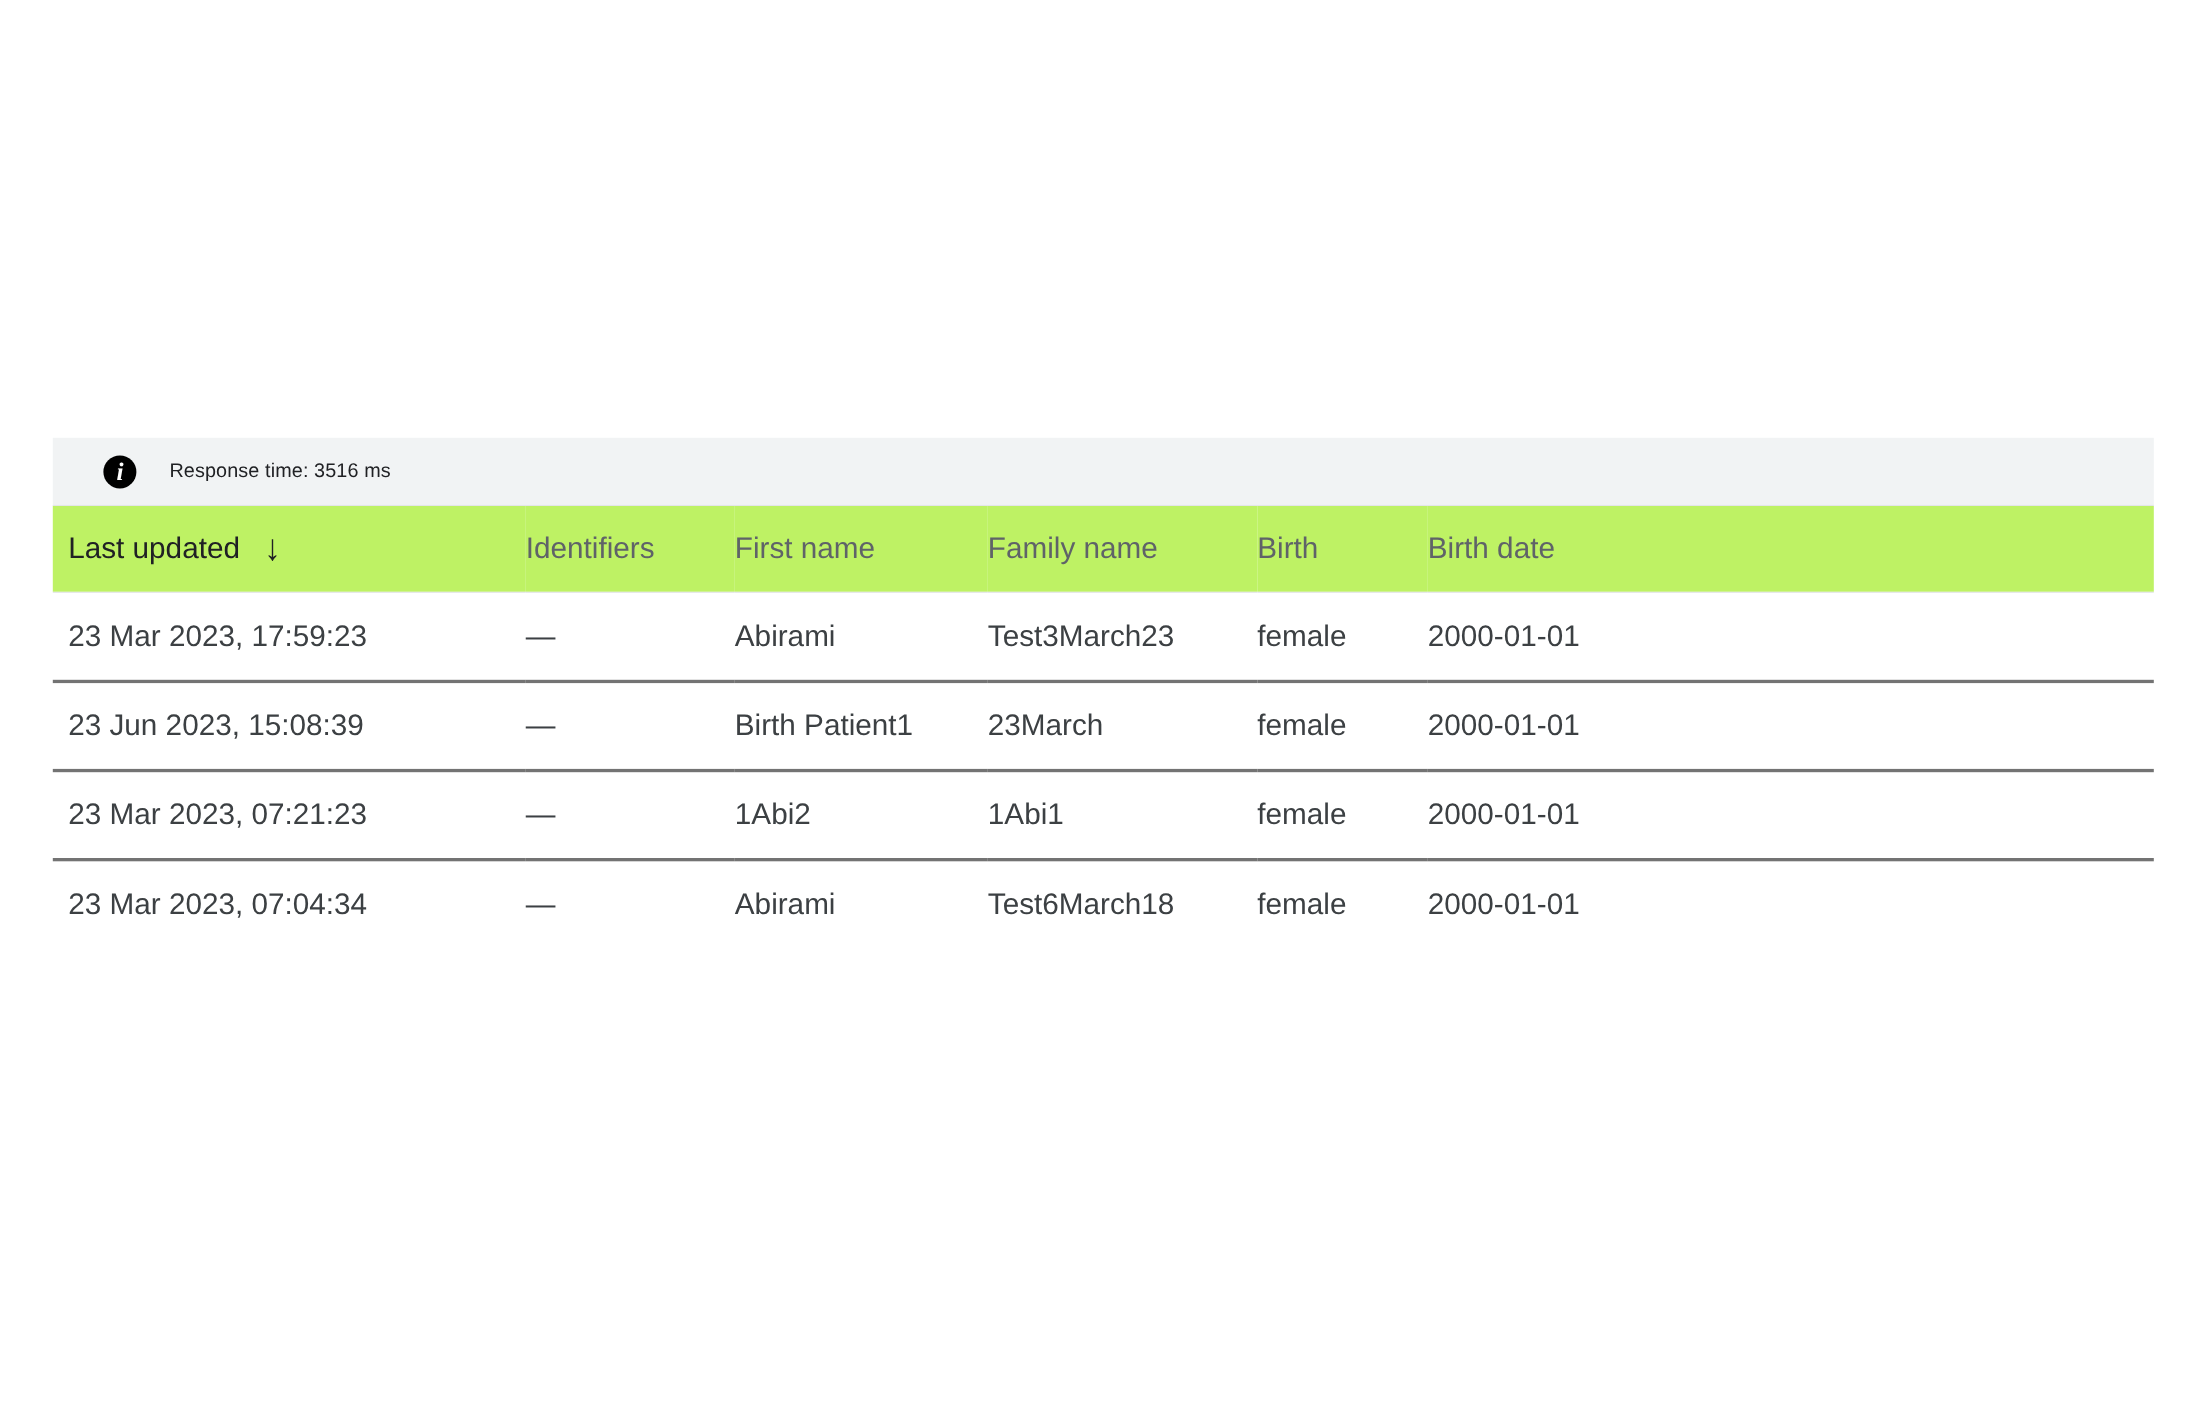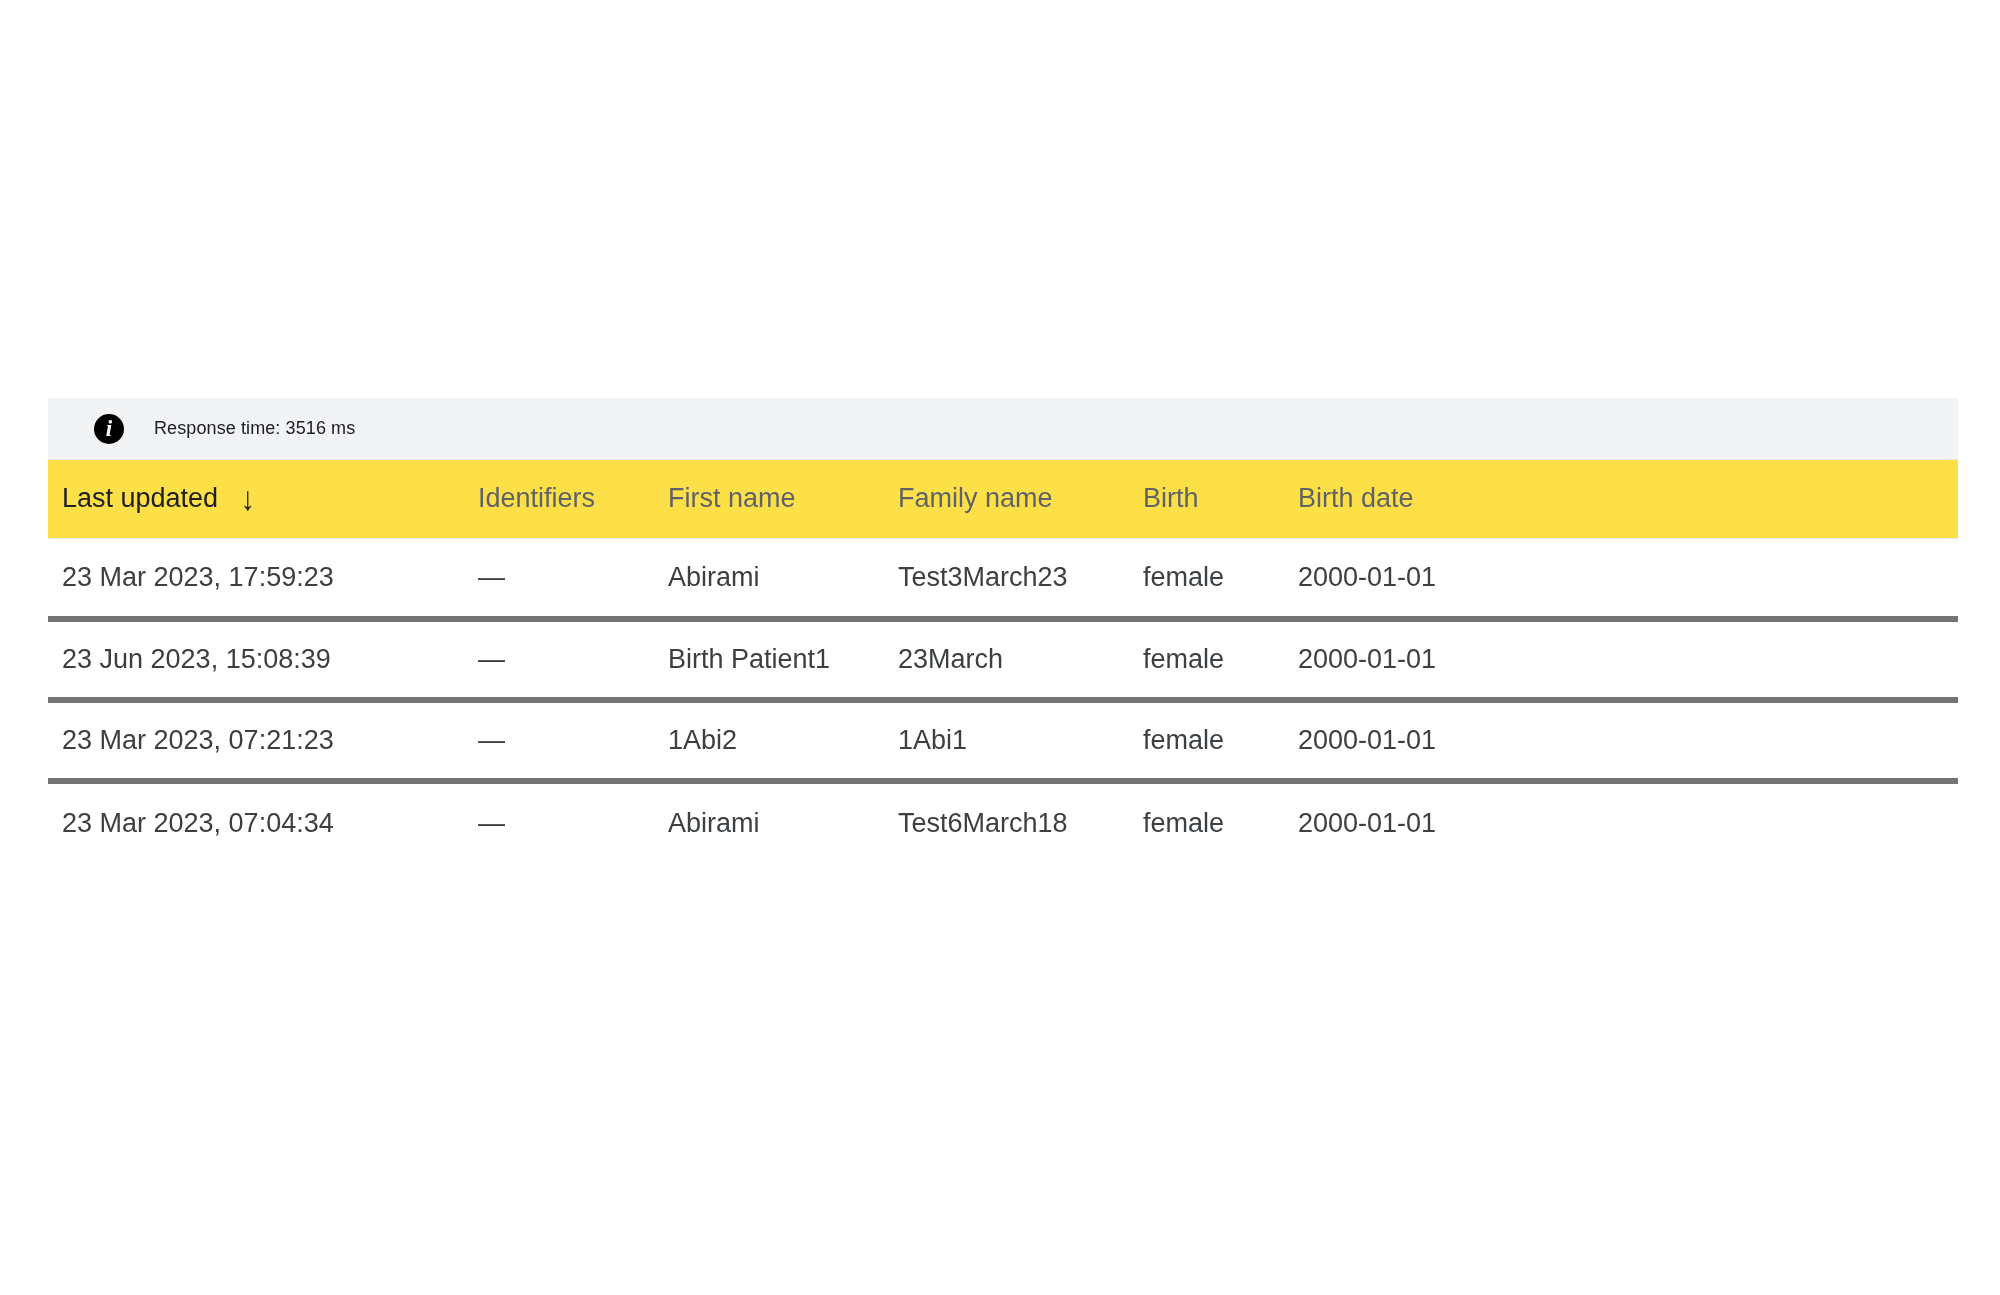--- a/index.html
+++ b/index.html
@@ -64,21 +64,21 @@
     white-space: nowrap;
   }
 
   
   .data-table {
     width: 100%;
     border-collapse: collapse;
     table-layout: fixed;
   }
   .data-table thead tr {
-    background: #fde047;
+    background: #bef264;
   }
   .data-table th {
     text-align: left;
     font-weight: normal;
     font-size: 27px;
     color: #5f6368;
     padding: 0;
     height: 78px;
     vertical-align: middle;
     border-bottom: 1px solid #e4e6e7;
@@ -101,21 +101,21 @@
     transform: scaleY(1.12);
     display: inline-block;
   }
 
   .data-table td {
     font-size: 27px;
     color: #3c4043;
     padding: 0;
     height: 81px;
     vertical-align: middle;
-    border-bottom: 6px solid #737373;
+    border-bottom: 3px solid #737373;
     box-sizing: border-box;
     white-space: nowrap;
   }
   .data-table tbody tr:last-child td {
     border-bottom: none;
   }
   .dash-cell {
     color: #5f6368;
   }
 

